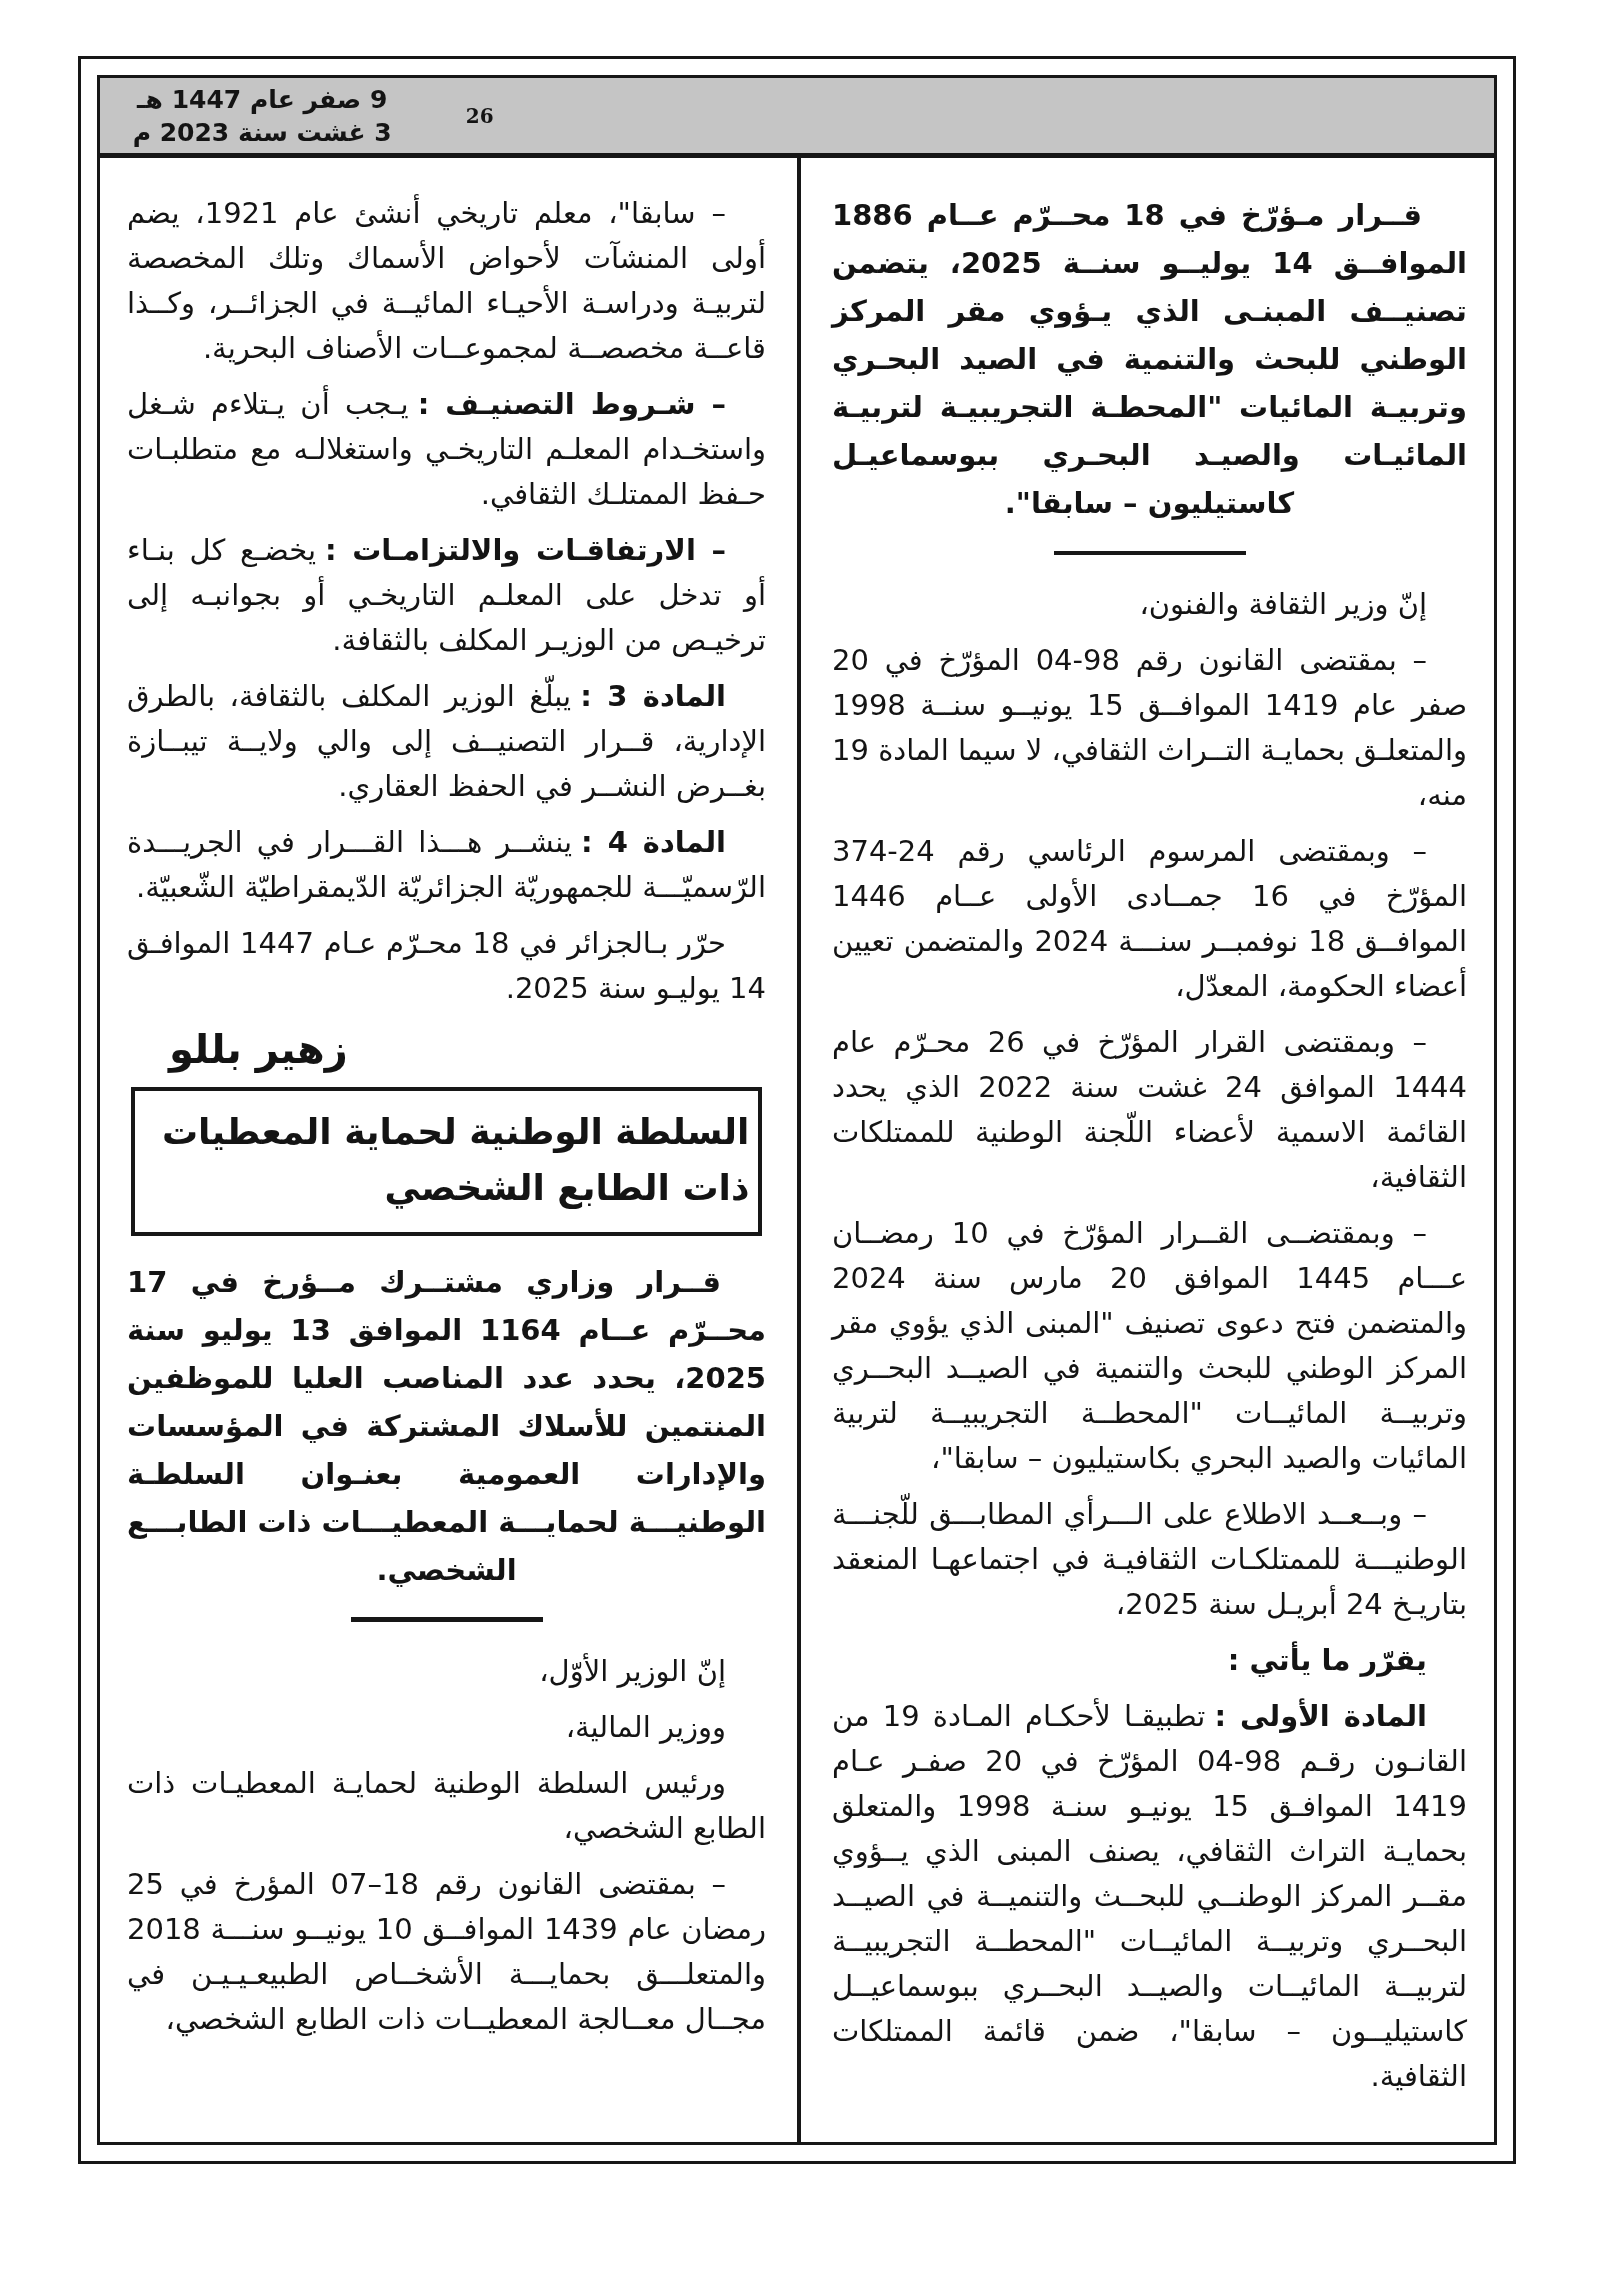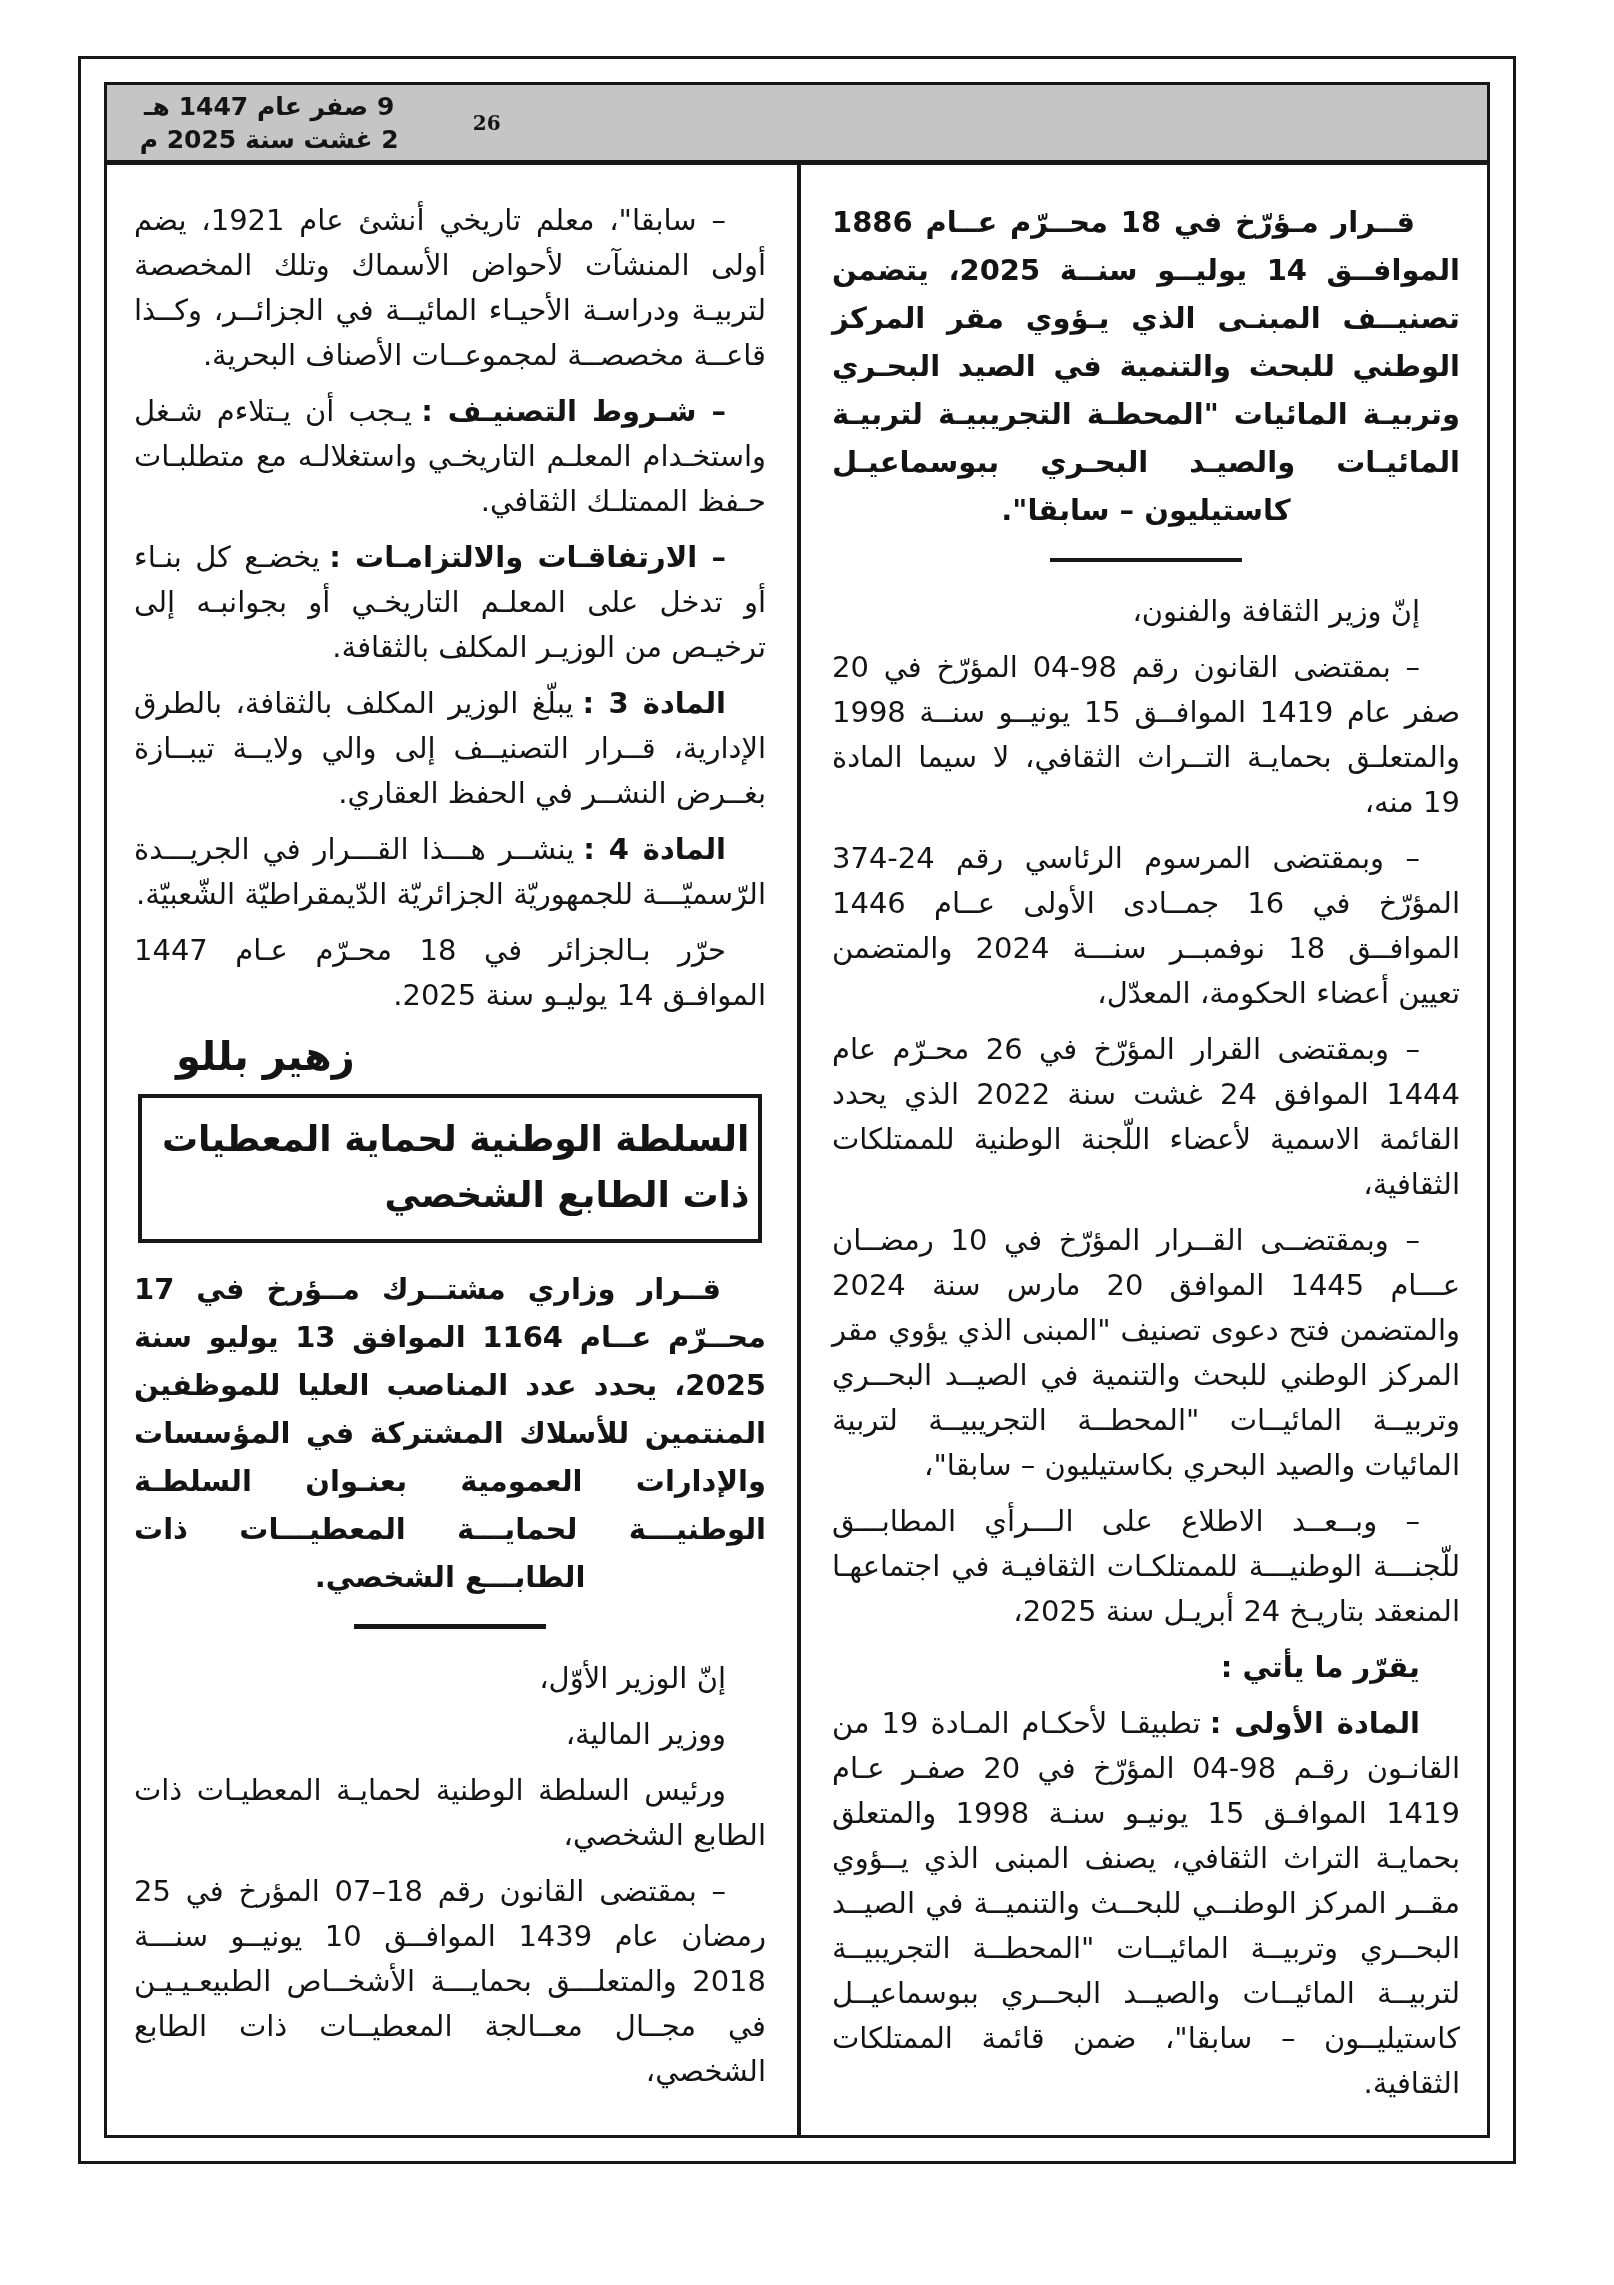--- a/index.html
+++ b/index.html
@@ -2,21 +2,21 @@
 <html lang="ar" style="font-size:14.5px"><head>
 <meta charset="utf-8">
 <style>
   html,body{margin:0;padding:0;background:#ffffff;}
   .canvas{
     position:relative;width:1615px;height:2285px;background:#ffffff;
     font-family:"DejaVu Sans",sans-serif;color:#141414;overflow:hidden;
   }
   .frame{
     position:absolute;left:78px;top:56px;width:1438px;height:2108px;
-    border:3.6px solid #171717;padding:23px;box-sizing:border-box;
+    border:3.6px solid #171717;padding:16px;box-sizing:border-box;
   }
   .inner{
     width:100%;height:100%;border:3.6px solid #171717;box-sizing:border-box;
     display:flex;flex-direction:column;overflow:hidden;background:#fff;
   }
   .header{
     flex:0 0 80px;height:80px;background:#c5c5c5;border-bottom:5.4px solid #171717;
     display:flex;direction:ltr;align-items:center;padding:0 12.7px;box-sizing:border-box;
   }
   .dates{
@@ -58,21 +58,21 @@
 </head>
 <body>
 
 <div class="canvas">
   <div class="frame">
     <div class="inner">
 
       <div class="header">
         <div class="dates">
           <div>9 صفر عام 1447 هـ</div>
-          <div>2 غشت سنة 2025 م</div>
+          <div>3 غشت سنة 2023 م</div>
         </div>
         <div class="page-num">26</div>
       </div>
 
       <div class="columns">
 
         <div class="col col-a">
           <p class="title-block">قــرار مـؤرّخ في 18 محــرّم عــام 1886 الموافــق 14 يوليــو سنــة 2025، يتضمن تصنيــف المبنـى الذي يـؤوي مقر المركز الوطني للبحث والتنمية في الصيد البحـري وتربيـة المائيات "المحطـة التجريبيـة لتربيـة المائيـات والصيـد البحـري ببوسماعيـل كاستيليون – سابقا".</p>
           <div class="sep"></div>
           <p class="para">إنّ وزير الثقافة والفنون،</p>

